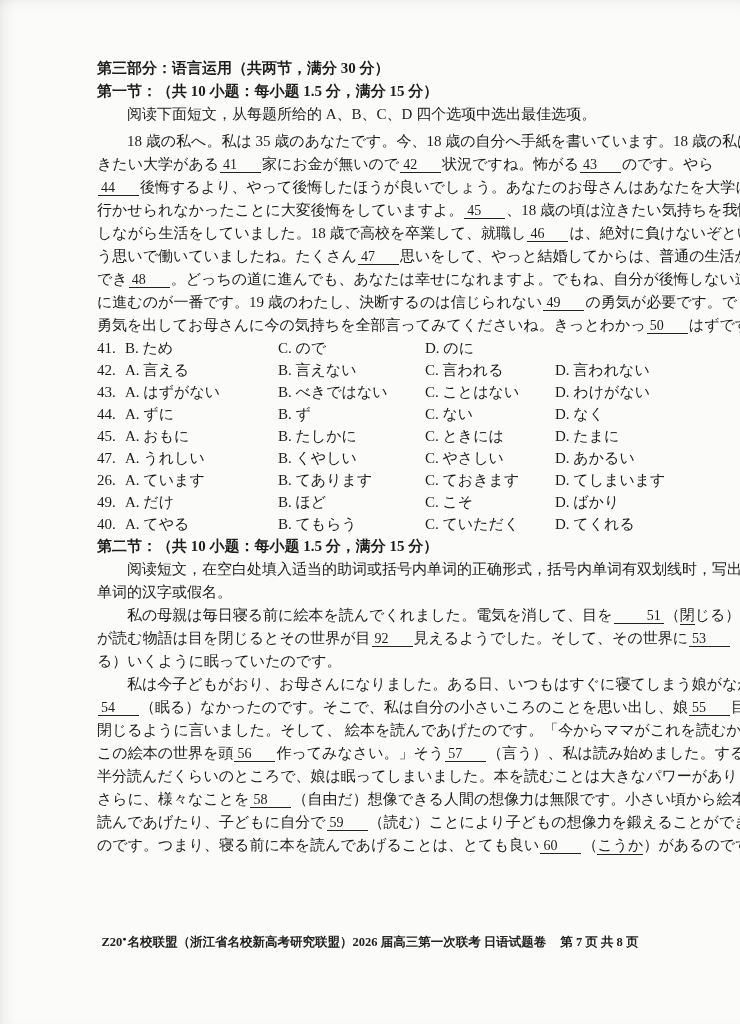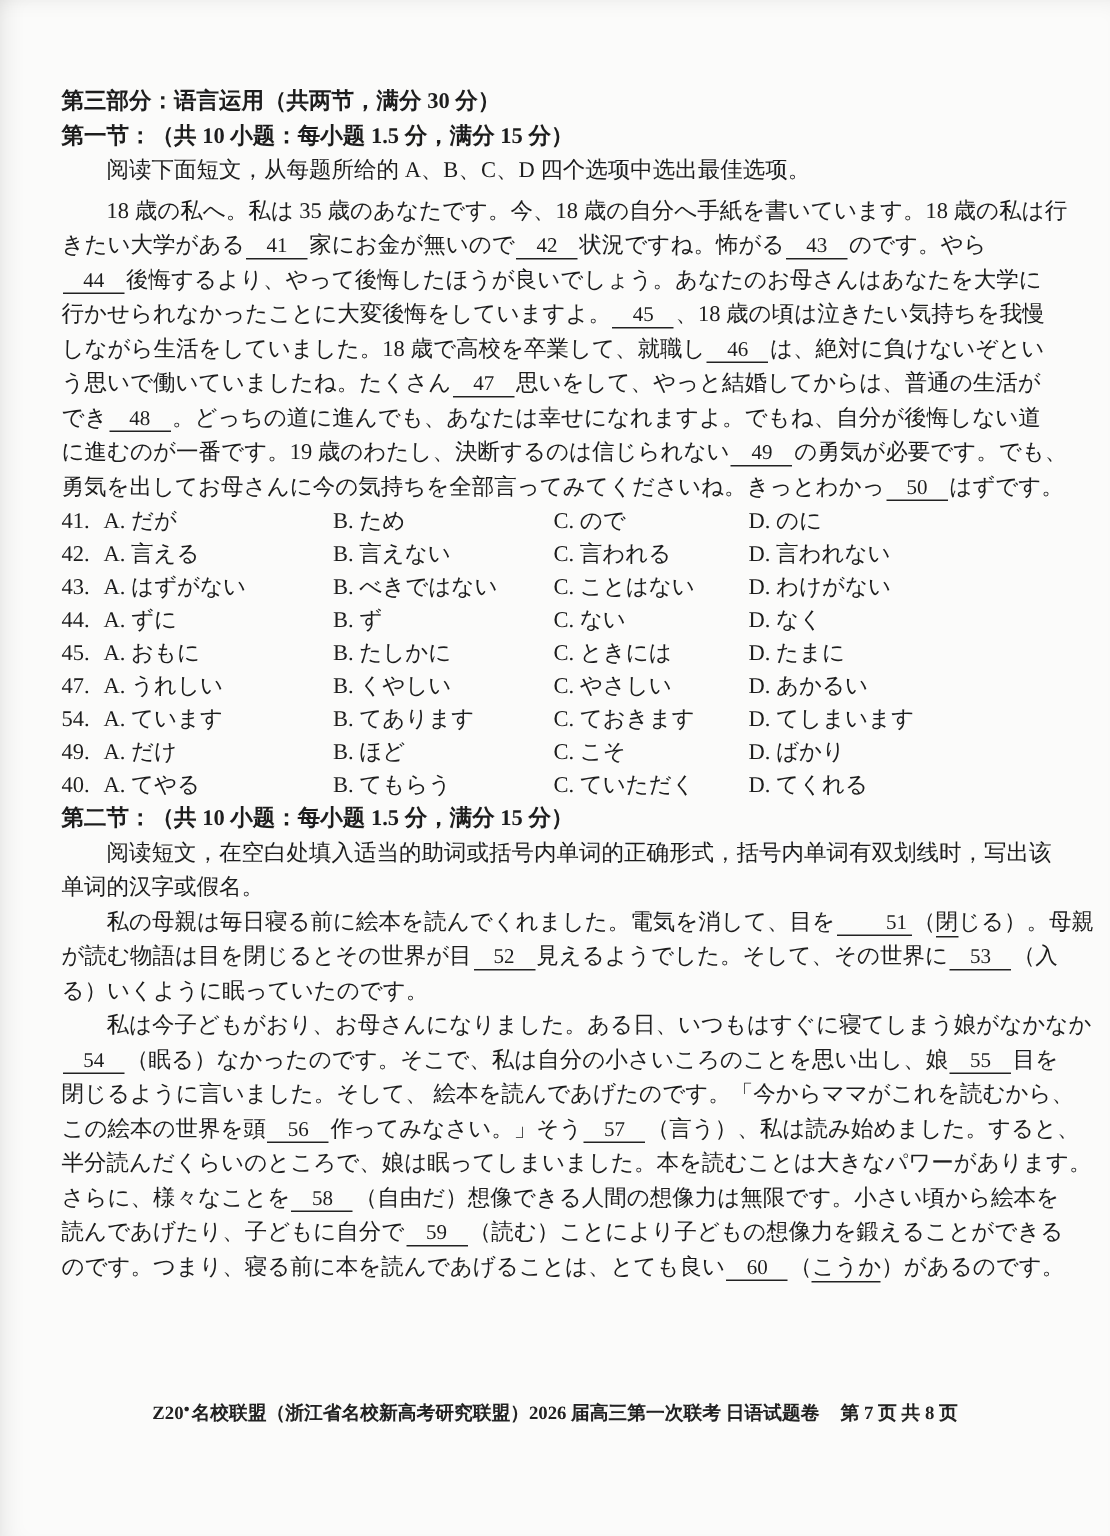--- a/index.html
+++ b/index.html
@@ -4,30 +4,30 @@
 <style>
   html,body{margin:0;padding:0;}
   body{
     width:740px;height:1024px;position:relative;overflow:hidden;
     background:#fbfbfa;color:#1d1d1d;
     font-family:"Liberation Serif","DejaVu Serif",serif;
     font-size:15px;line-height:23px;
   }
   .sheet{
     position:absolute;inset:0;box-sizing:border-box;
-    padding:57px 92px 0 41px;
+    padding:57px 92px 0 97px;
     box-shadow:inset 14px 0 18px -14px rgba(0,0,0,.12), inset 0 10px 14px -10px rgba(0,0,0,.07);
   }
   .h-bold{font-weight:bold;}
   .indent{text-indent:2em;}
   .pline{white-space:nowrap;}
   .pgap{height:4px;}
   .blank{
     display:inline-block;min-width:35px;padding:0 3px;margin:0 1px;
-    text-align:center;border-bottom:1.4px solid #222;
+    text-align:left;border-bottom:1.4px solid #222;
     font-size:14px;line-height:15px;vertical-align:baseline;
   }
   .dblu{border-bottom:1.4px solid #222;padding-bottom:1px;}
   .qrow{
     display:grid;grid-template-columns:28px 153px 147px 130px auto;
     line-height:22px;white-space:nowrap;
   }
   .footer{
     position:absolute;left:0;top:930px;width:740px;
     text-align:center;font-weight:bold;font-size:12.5px;line-height:18px;
@@ -57,21 +57,20 @@
       <div class="pline"><span>しながら生活をしていました。18 歳で高校を卒業して、就職し</span><span class="blank">46</span><span>は、絶対に負けないぞとい</span></div>
       <div class="pline"><span>う思いで働いていましたね。たくさん</span><span class="blank">47</span><span>思いをして、やっと結婚してからは、普通の生活が</span></div>
       <div class="pline"><span>でき</span><span class="blank">48</span><span>。どっちの道に進んでも、あなたは幸せになれますよ。でもね、自分が後悔しない道</span></div>
       <div class="pline"><span>に進むのが一番です。19 歳のわたし、決断するのは信じられない</span><span class="blank">49</span><span>の勇気が必要です。でも、</span></div>
       <div class="pline"><span>勇気を出してお母さんに今の気持ちを全部言ってみてくださいね。きっとわかっ</span><span class="blank">50</span><span>はずです。</span></div>
     </div>
 
   <div>
       <div class="qrow">
         <span>41.</span>
-        <span>A. だが</span>
         <span>B. ため</span>
         <span>C. ので</span>
         <span>D. のに</span>
       </div>
       <div class="qrow">
         <span>42.</span>
         <span>A. 言える</span>
         <span>B. 言えない</span>
         <span>C. 言われる</span>
         <span>D. 言われない</span>
@@ -98,21 +97,21 @@
         <span>D. たまに</span>
       </div>
       <div class="qrow">
         <span>47.</span>
         <span>A. うれしい</span>
         <span>B. くやしい</span>
         <span>C. やさしい</span>
         <span>D. あかるい</span>
       </div>
       <div class="qrow">
-        <span>54.</span>
+        <span>26.</span>
         <span>A. ています</span>
         <span>B. てあります</span>
         <span>C. ておきます</span>
         <span>D. てしまいます</span>
       </div>
       <div class="qrow">
         <span>49.</span>
         <span>A. だけ</span>
         <span>B. ほど</span>
         <span>C. こそ</span>
@@ -129,21 +128,21 @@
 
   <div class="h-bold">第二节：（共 10 小题：每小题 1.5 分，满分 15 分）</div>
 
   <div>
       <div class="pline indent"><span>阅读短文，在空白处填入适当的助词或括号内单词的正确形式，括号内单词有双划线时，写出该</span></div>
       <div class="pline"><span>单词的汉字或假名。</span></div>
     </div>
 
   <div>
       <div class="pline indent"><span>私の母親は毎日寝る前に絵本を読んでくれました。電気を消して、目を</span><span class="blank">51</span><span>（</span><span class="dblu">閉</span><span>じる）。母親</span></div>
-      <div class="pline"><span>が読む物語は目を閉じるとその世界が目</span><span class="blank">52</span><span>見えるようでした。そして、その世界に</span><span class="blank">53</span><span>（入</span></div>
+      <div class="pline"><span>が読む物語は目を閉じるとその世界が目</span><span class="blank">92</span><span>見えるようでした。そして、その世界に</span><span class="blank">53</span><span>（入</span></div>
       <div class="pline"><span>る）いくように眠っていたのです。</span></div>
       <div class="pline indent"><span>私は今子どもがおり、お母さんになりました。ある日、いつもはすぐに寝てしまう娘がなかなか</span></div>
       <div class="pline"><span class="blank">54</span><span>（眠る）なかったのです。そこで、私は自分の小さいころのことを思い出し、娘</span><span class="blank">55</span><span>目を</span></div>
       <div class="pline"><span>閉じるように言いました。そして、 絵本を読んであげたのです。「今からママがこれを読むから、</span></div>
       <div class="pline"><span>この絵本の世界を頭</span><span class="blank">56</span><span>作ってみなさい。」そう</span><span class="blank">57</span><span>（言う）、私は読み始めました。すると、</span></div>
       <div class="pline"><span>半分読んだくらいのところで、娘は眠ってしまいました。本を読むことは大きなパワーがあります。</span></div>
       <div class="pline"><span>さらに、様々なことを</span><span class="blank">58</span><span>（自由だ）想像できる人間の想像力は無限です。小さい頃から絵本を</span></div>
       <div class="pline"><span>読んであげたり、子どもに自分で</span><span class="blank">59</span><span>（読む）ことにより子どもの想像力を鍛えることができる</span></div>
       <div class="pline"><span>のです。つまり、寝る前に本を読んであげることは、とても良い</span><span class="blank">60</span><span>（</span><span class="dblu">こうか</span><span>）があるのです。</span></div>
     </div>

